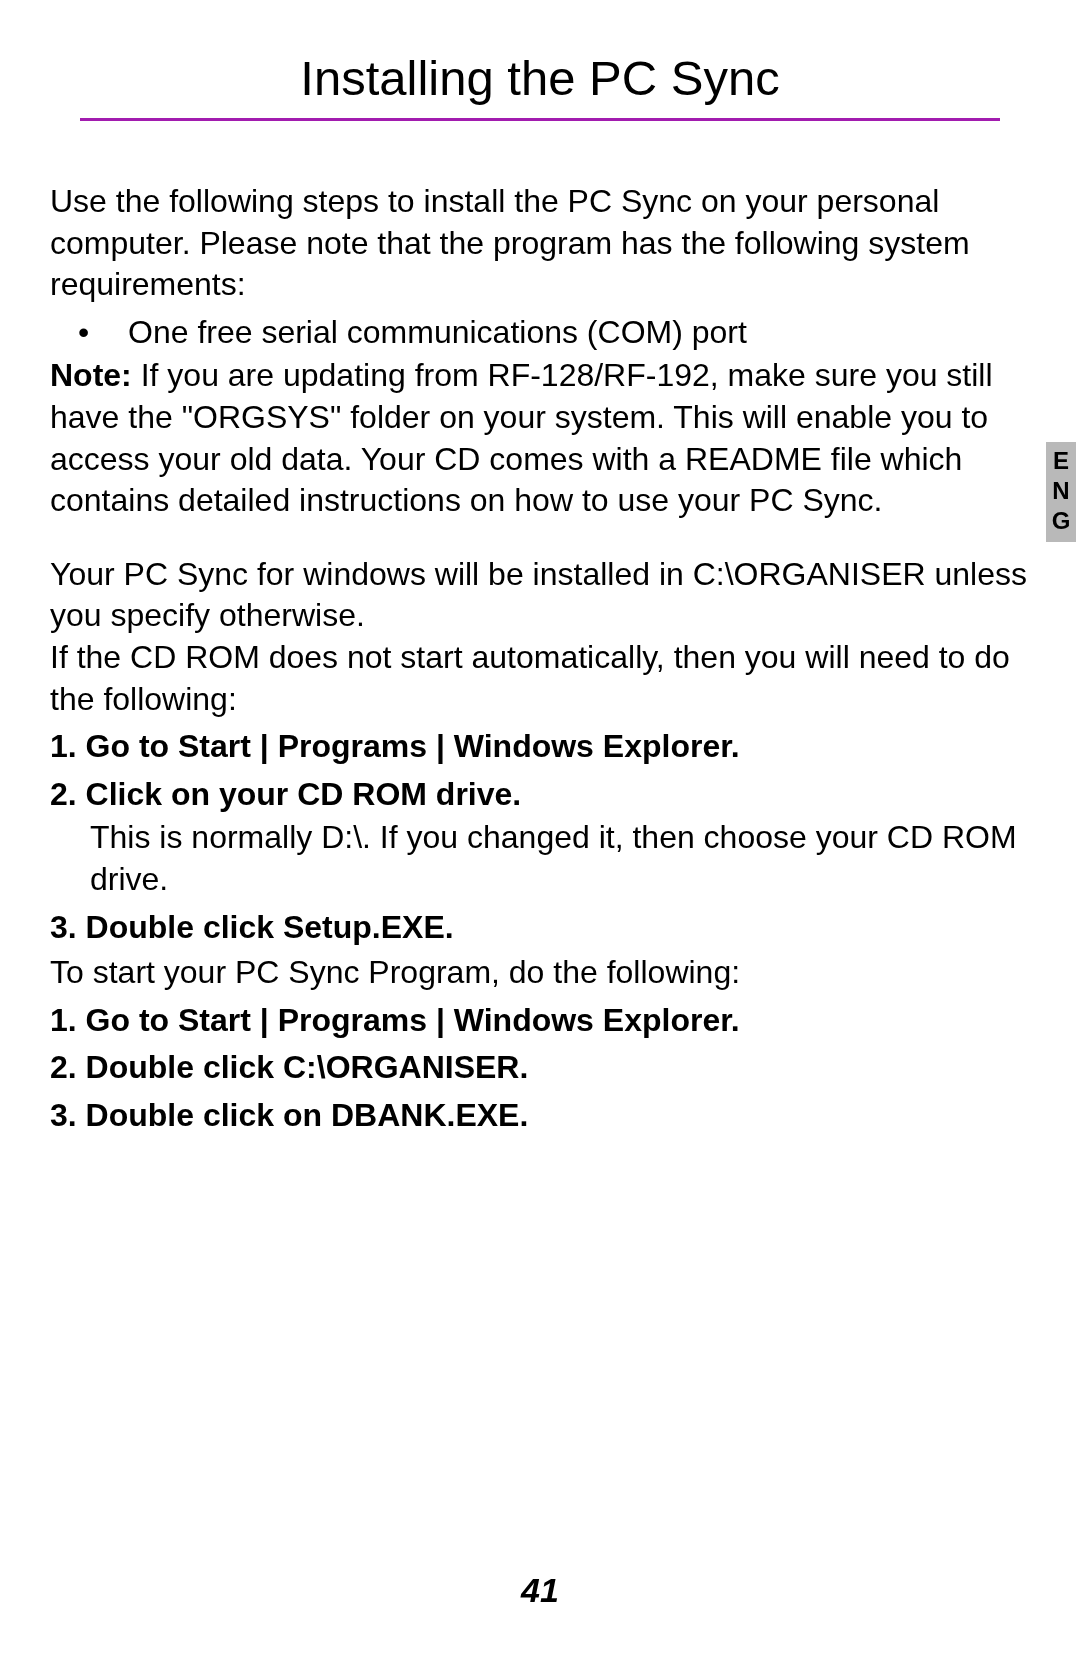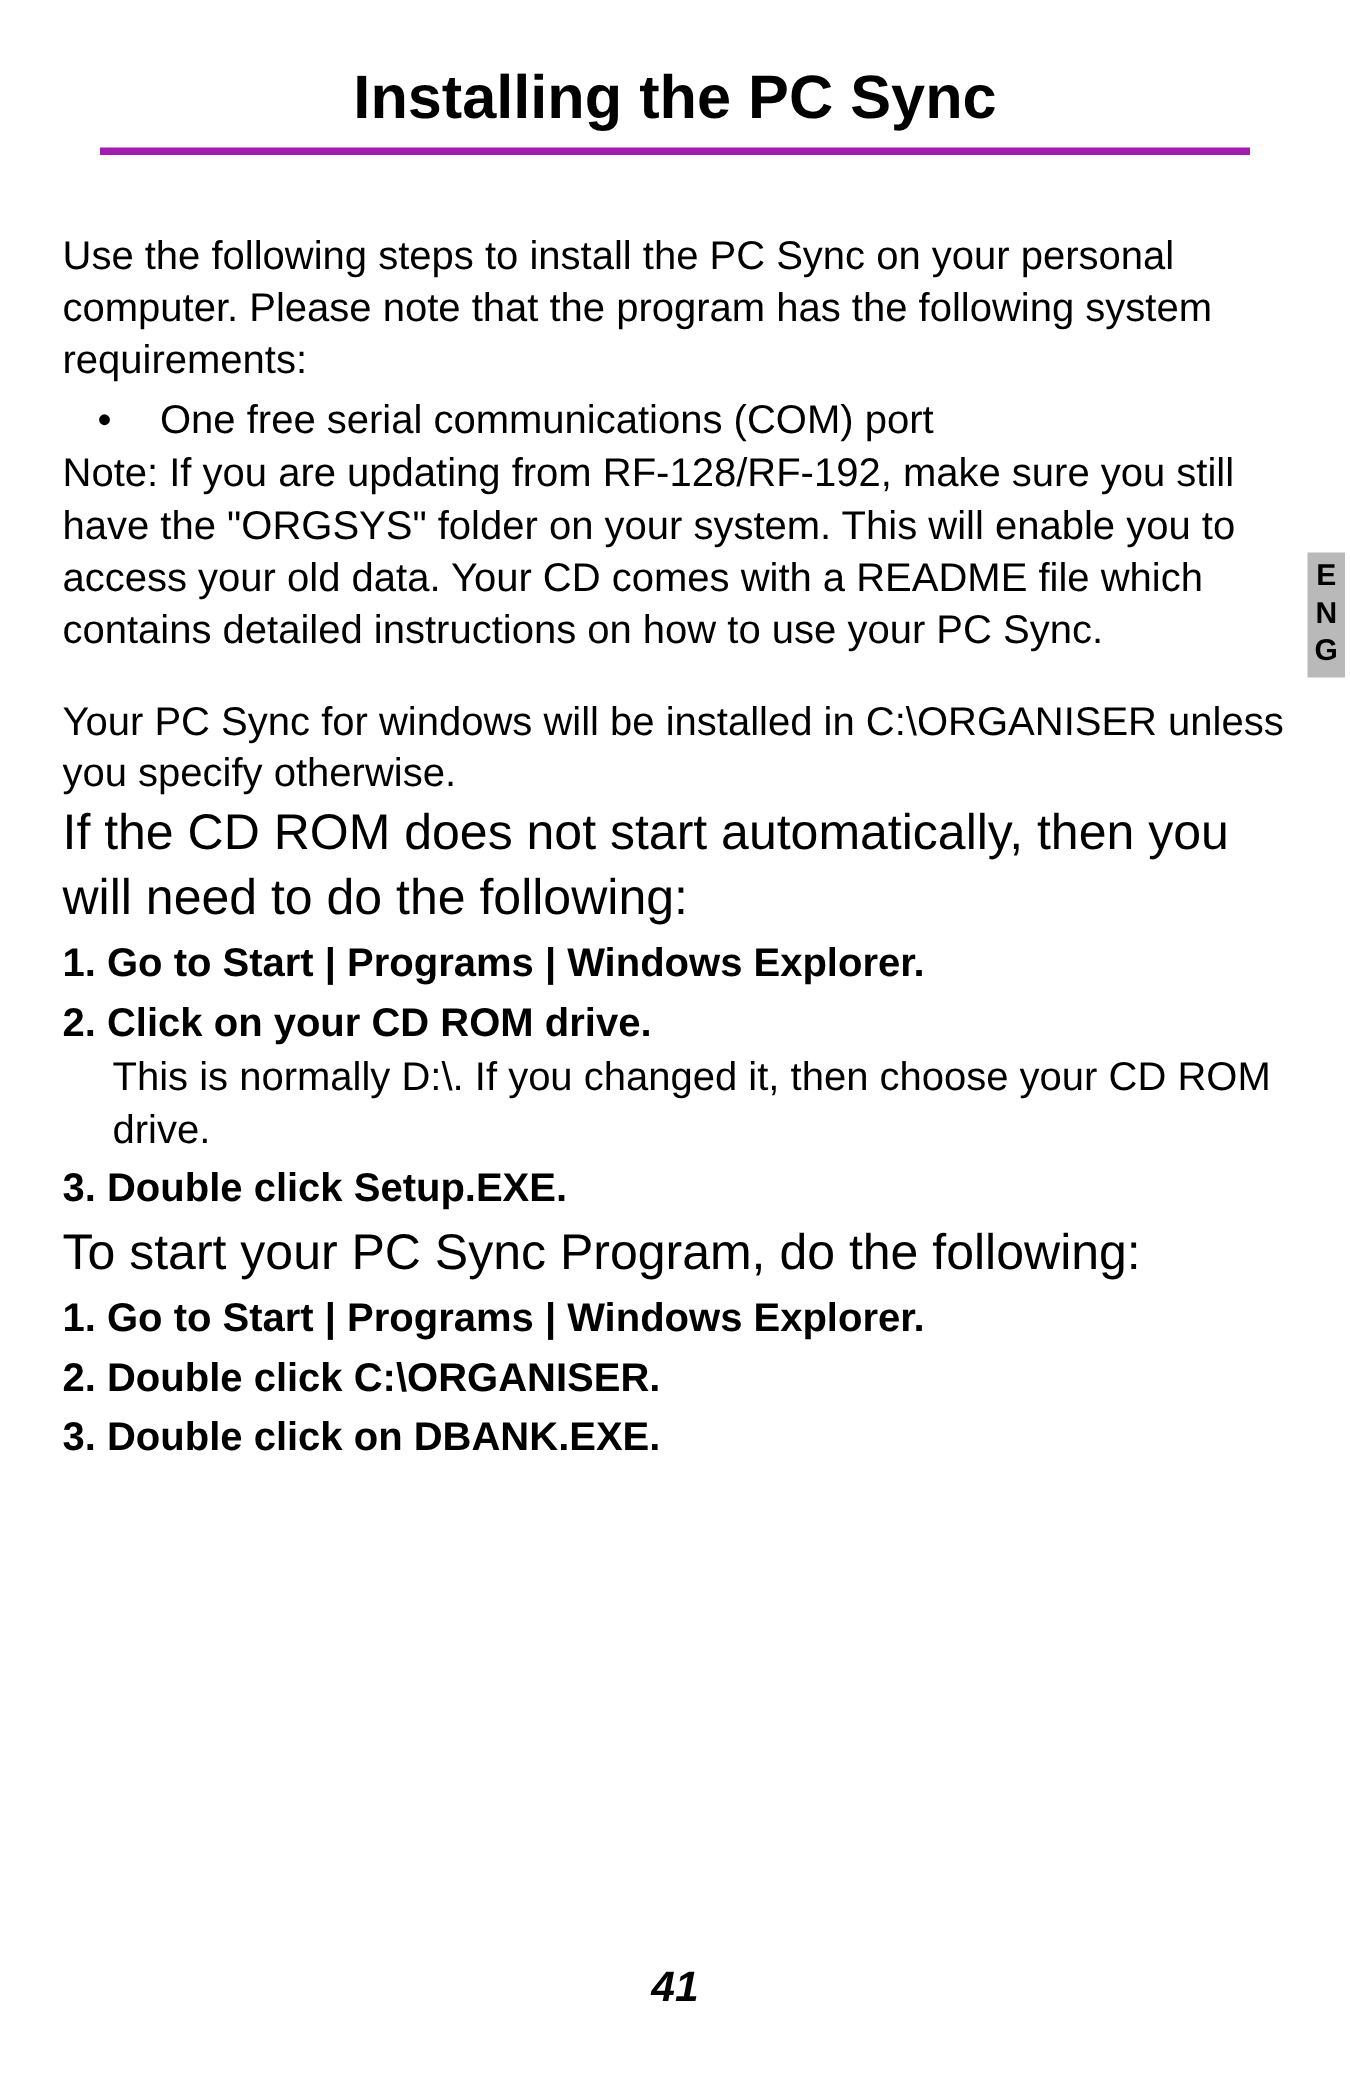--- a/index.html
+++ b/index.html
@@ -7,23 +7,23 @@
       width: 1080px;
       height: 1660px;
       background: #fff;
       font-family: Arial, Helvetica, sans-serif;
       color: #000;
       position: relative;
       padding: 50px 50px 0 50px;
     }
     .page-title {
       font-size: 49px;
-      font-weight: bold;
+      font-weight: normal;
       text-align: center;
-      border-bottom: 6px solid #a21caf;
+      border-bottom: 3px solid #a21caf;
       padding-bottom: 12px;
       margin-bottom: 60px;
       margin-left: 30px;
       margin-right: 30px;
     }
     .intro {
       font-size: 32px;
       line-height: 1.3;
       margin-bottom: 6px;
     }
@@ -44,28 +44,28 @@
       position: absolute;
       left: 20px;
       top: 0;
       font-size: 32px;
     }
     .note-block {
       font-size: 32px;
       line-height: 1.3;
       margin-top: 2px;
     }
-    .note-label { font-weight: normal; }
+    .note-label { font-weight: bold; }
     .para {
       font-size: 32px;
       line-height: 1.3;
       margin-top: 32px;
     }
     .para-tight {
-      font-size: 40px;
+      font-size: 32px;
       line-height: 1.3;
       margin-top: 0;
     }
     .step {
       font-size: 32px;
       font-weight: bold;
       line-height: 1.3;
       margin-top: 6px;
     }
     .step-sub {

